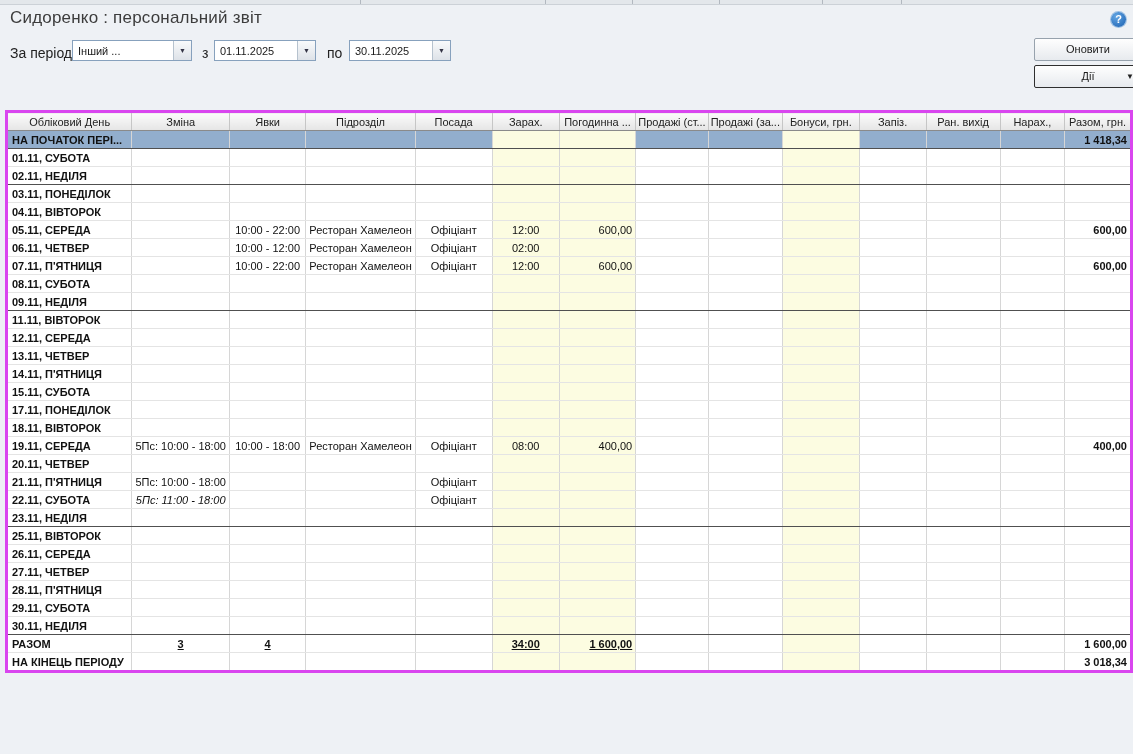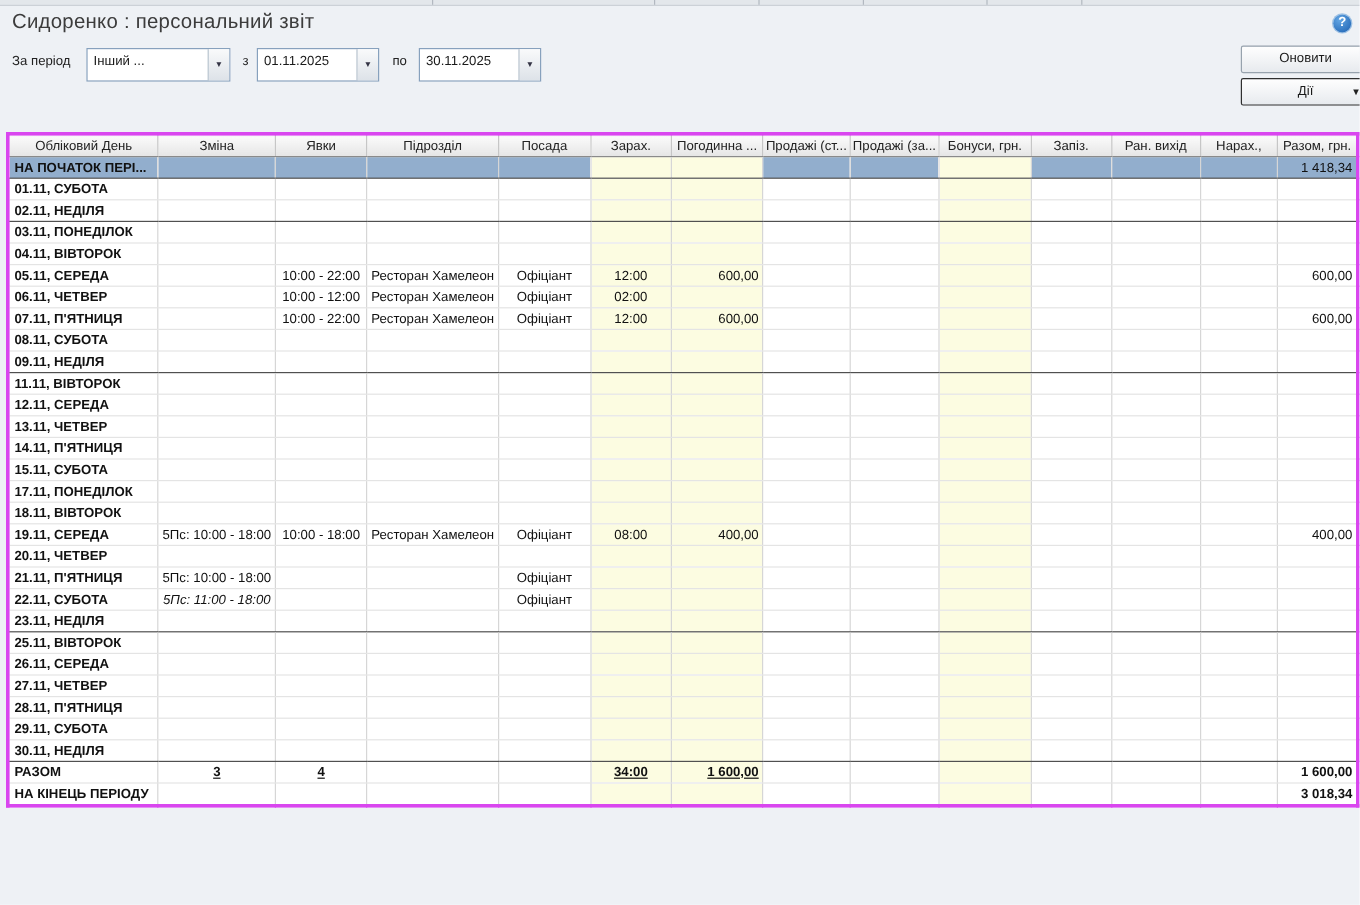--- a/index.html
+++ b/index.html
@@ -24,23 +24,23 @@
   }
   .help-icon {
     position:absolute; right:7px; top:12px;
     width:15px; height:15px; border-radius:50%;
     background:radial-gradient(circle at 35% 30%, #63a6e4, #1a5fb0);
     color:#fff; font-size:11px; font-weight:bold;
     text-align:center; line-height:15px; cursor:pointer;
     box-shadow:0 0 0 1px #9cc0e4;
   }
 
-  .ctl-label { position:absolute; font-size:11px; color:#222; top:45px; }
+  .ctl-label { position:absolute; font-size:14px; color:#222; top:45px; }
   .w-select {
-    position:absolute; top:40px; height:28px; box-sizing:border-box;
+    position:absolute; top:40px; height:21px; box-sizing:border-box;
     display:flex; align-items:stretch;
     background:#fff; border:1px solid #87a1bd; font-size:11px;
   }
   .w-select .txt { flex:1; padding:4px 0 0 5px; white-space:nowrap; overflow:hidden; }
   .w-select .arrow {
     width:17px; border-left:1px solid #b6c2ce;
     background:linear-gradient(#f9fafb,#dde2e8);
     display:flex; align-items:center; justify-content:center;
     font-size:7px; color:#334; 
   }
@@ -74,21 +74,21 @@
   #grid td {
     height:17px; box-sizing:content-box;
     border-right:1px solid #d6d6d6; border-bottom:1px solid #e4e4e4;
     font-size:11px; color:#111;
     white-space:nowrap; overflow:hidden; padding:0 3px;
     text-align:center;
   }
   #grid td.day { text-align:left; font-weight:bold; padding-left:4px; }
   #grid td.r { text-align:right; }
   #grid td.y { background:#fcfce1; }
-  #grid td.total-col { border-left:1px solid #555; font-weight:normal; text-align:right; }
+  #grid td.total-col { border-left:1px solid #555; font-weight:bold; text-align:right; }
   #grid tr.week-end td { border-bottom:1px solid #505050; }
   #grid tr.sel td { background:#92aecd; border-bottom:1px solid #505050; }
   #grid tr.sel td.y { background:#fcfce1; }
   #grid tr.bold-row td { font-weight:bold; }
   #grid tr:last-child td { border-bottom:none; }
   #grid .u { text-decoration:underline; }
   #grid .i { font-style:italic; }
 </style>
 </head>
 <body>

